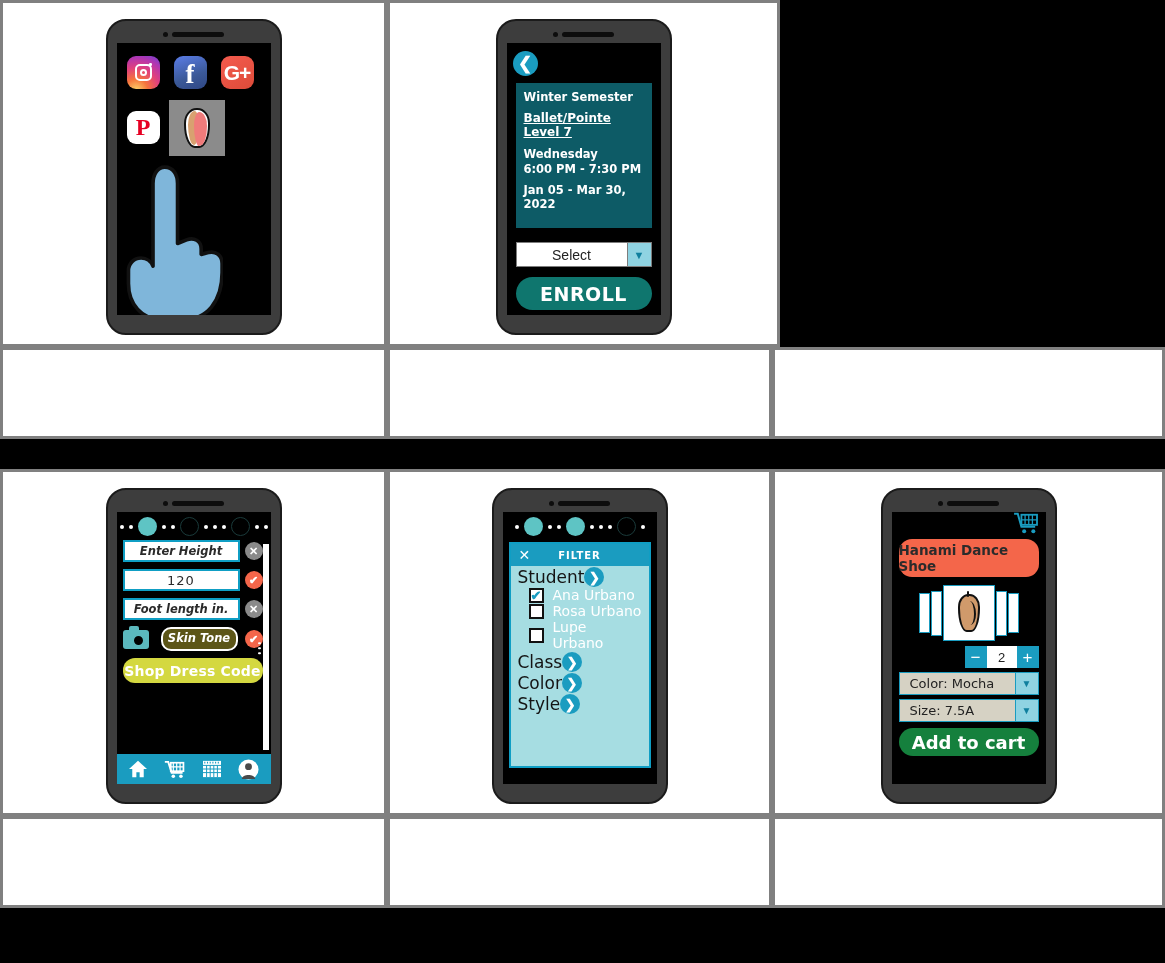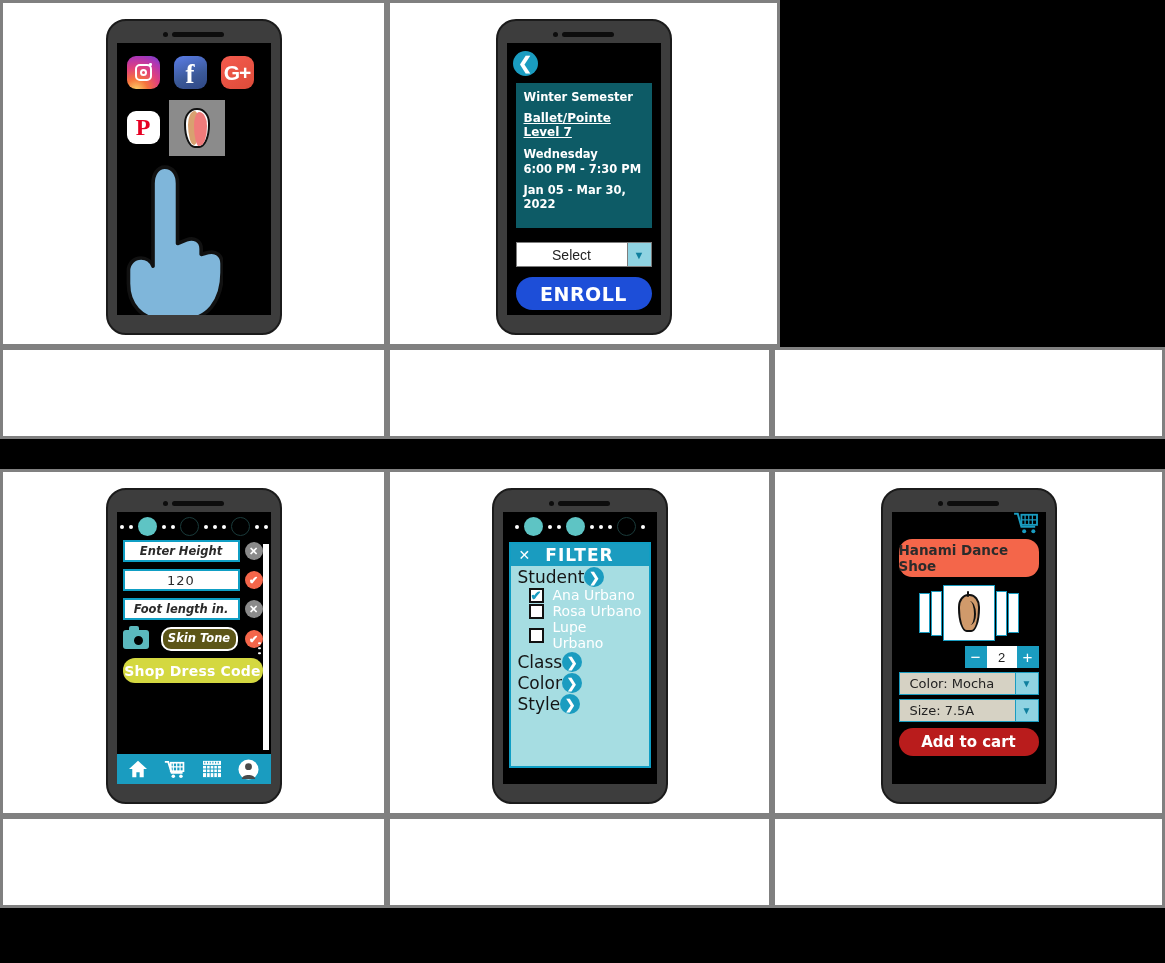--- a/index.html
+++ b/index.html
@@ -162,21 +162,21 @@
   .cd-select .txt {
     flex:1; display:flex;align-items:center;justify-content:center;
     font-size:14px; color:#222; background:#fff;
   }
   .cd-select .arrow {
     width:24px; background:#8fd3e2; display:flex;align-items:center;justify-content:center;
     color:#0f7f9e; font-size:11px; border-left:1px solid #7d7d7d;
   }
   .btn-enroll {
     margin: 10px 9px 0 9px; height:33px; border-radius:17px;
-    background:#1d4ed8; color:#fff;
+    background:#0f766e; color:#fff;
     display:flex;align-items:center;justify-content:center;
     font-size:19px; font-weight:bold; letter-spacing:.5px;
     font-family:"DejaVu Sans", sans-serif;
   }
 
   
   .progress-bar {
     height: 26px; display:flex; align-items:center; justify-content:center;
     gap:5px; padding: 3px 5px 0 5px;
   }
@@ -231,21 +231,21 @@
     margin: 4px 6px 4px 6px; background:#a6dde2; border:2px solid #0f9ec4;
     height: calc(100% - 46px);
   }
   .filter-head {
     background:#1a9cc0; height:22px; display:flex; align-items:center;
     padding: 0 8px; position:relative;
   }
   .filter-head .x { color:#fff; font-size:14px; line-height:1; }
   .filter-head .ttl {
     position:absolute; left:0; right:0; text-align:center;
-    color:#fff; font-size:17px; font-weight:bold; letter-spacing:1px;
+    color:#fff; font-size:10px; font-weight:bold; letter-spacing:1px;
     font-family:"DejaVu Sans", sans-serif;
   }
   .f-group { display:flex; align-items:center; justify-content:flex-start; padding: 1px 7px 0 7px;}
   .f-label { font-size:17px; color:#141414; font-family:"DejaVu Sans", sans-serif; }
   .chev {
     width:20px;height:20px;border-radius:50%;background:#1a9cc0;
     display:flex;align-items:center;justify-content:center;color:#fff;font-size:13px;font-weight:bold;
     flex:0 0 auto;
   }
   .f-item { display:flex; align-items:center; gap:9px; padding: 0 7px 0 18px; }
@@ -276,23 +276,23 @@
   .qty { display:flex; align-items:stretch; background:#1a9cc0; height:22px; }
   .qty .mn, .qty .pl { width:22px; display:flex;align-items:center;justify-content:center; color:#fff; font-size:17px; line-height:1;}
   .qty .num { width:30px; background:#fff; display:flex;align-items:center;justify-content:center; color:#222; font-size:13px; }
   .sel-row {
     margin: 4px 7px 0 7px; height:23px; display:flex; align-items:stretch;
     border:1.8px solid #1a9cc0;
   }
   .sel-row .txt { flex:1; background:#d6d2c4; display:flex;align-items:center; padding-left:10px; font-size:13px; color:#222; font-family:"DejaVu Sans", sans-serif; }
   .sel-row .arw { width:23px; background:#8fd3e2; display:flex;align-items:center;justify-content:center;color:#0f7f9e;font-size:10px; border-left:1.8px solid #1a9cc0;}
   .btn-cart {
-    margin: 6px 7px 0 7px; height:28px; border-radius:14px; background:#b91c1c;
+    margin: 6px 7px 0 7px; height:28px; border-radius:14px; background:#15803d;
     display:flex;align-items:center;justify-content:center;
-    color:#fff; font-size:15px; font-weight:bold;
+    color:#fff; font-size:18px; font-weight:bold;
     font-family:"DejaVu Sans", sans-serif;
   }
 </style>
 </head>
 <body>
 
 <div class="storyboard">
 
   <div class="row-frames">
 

